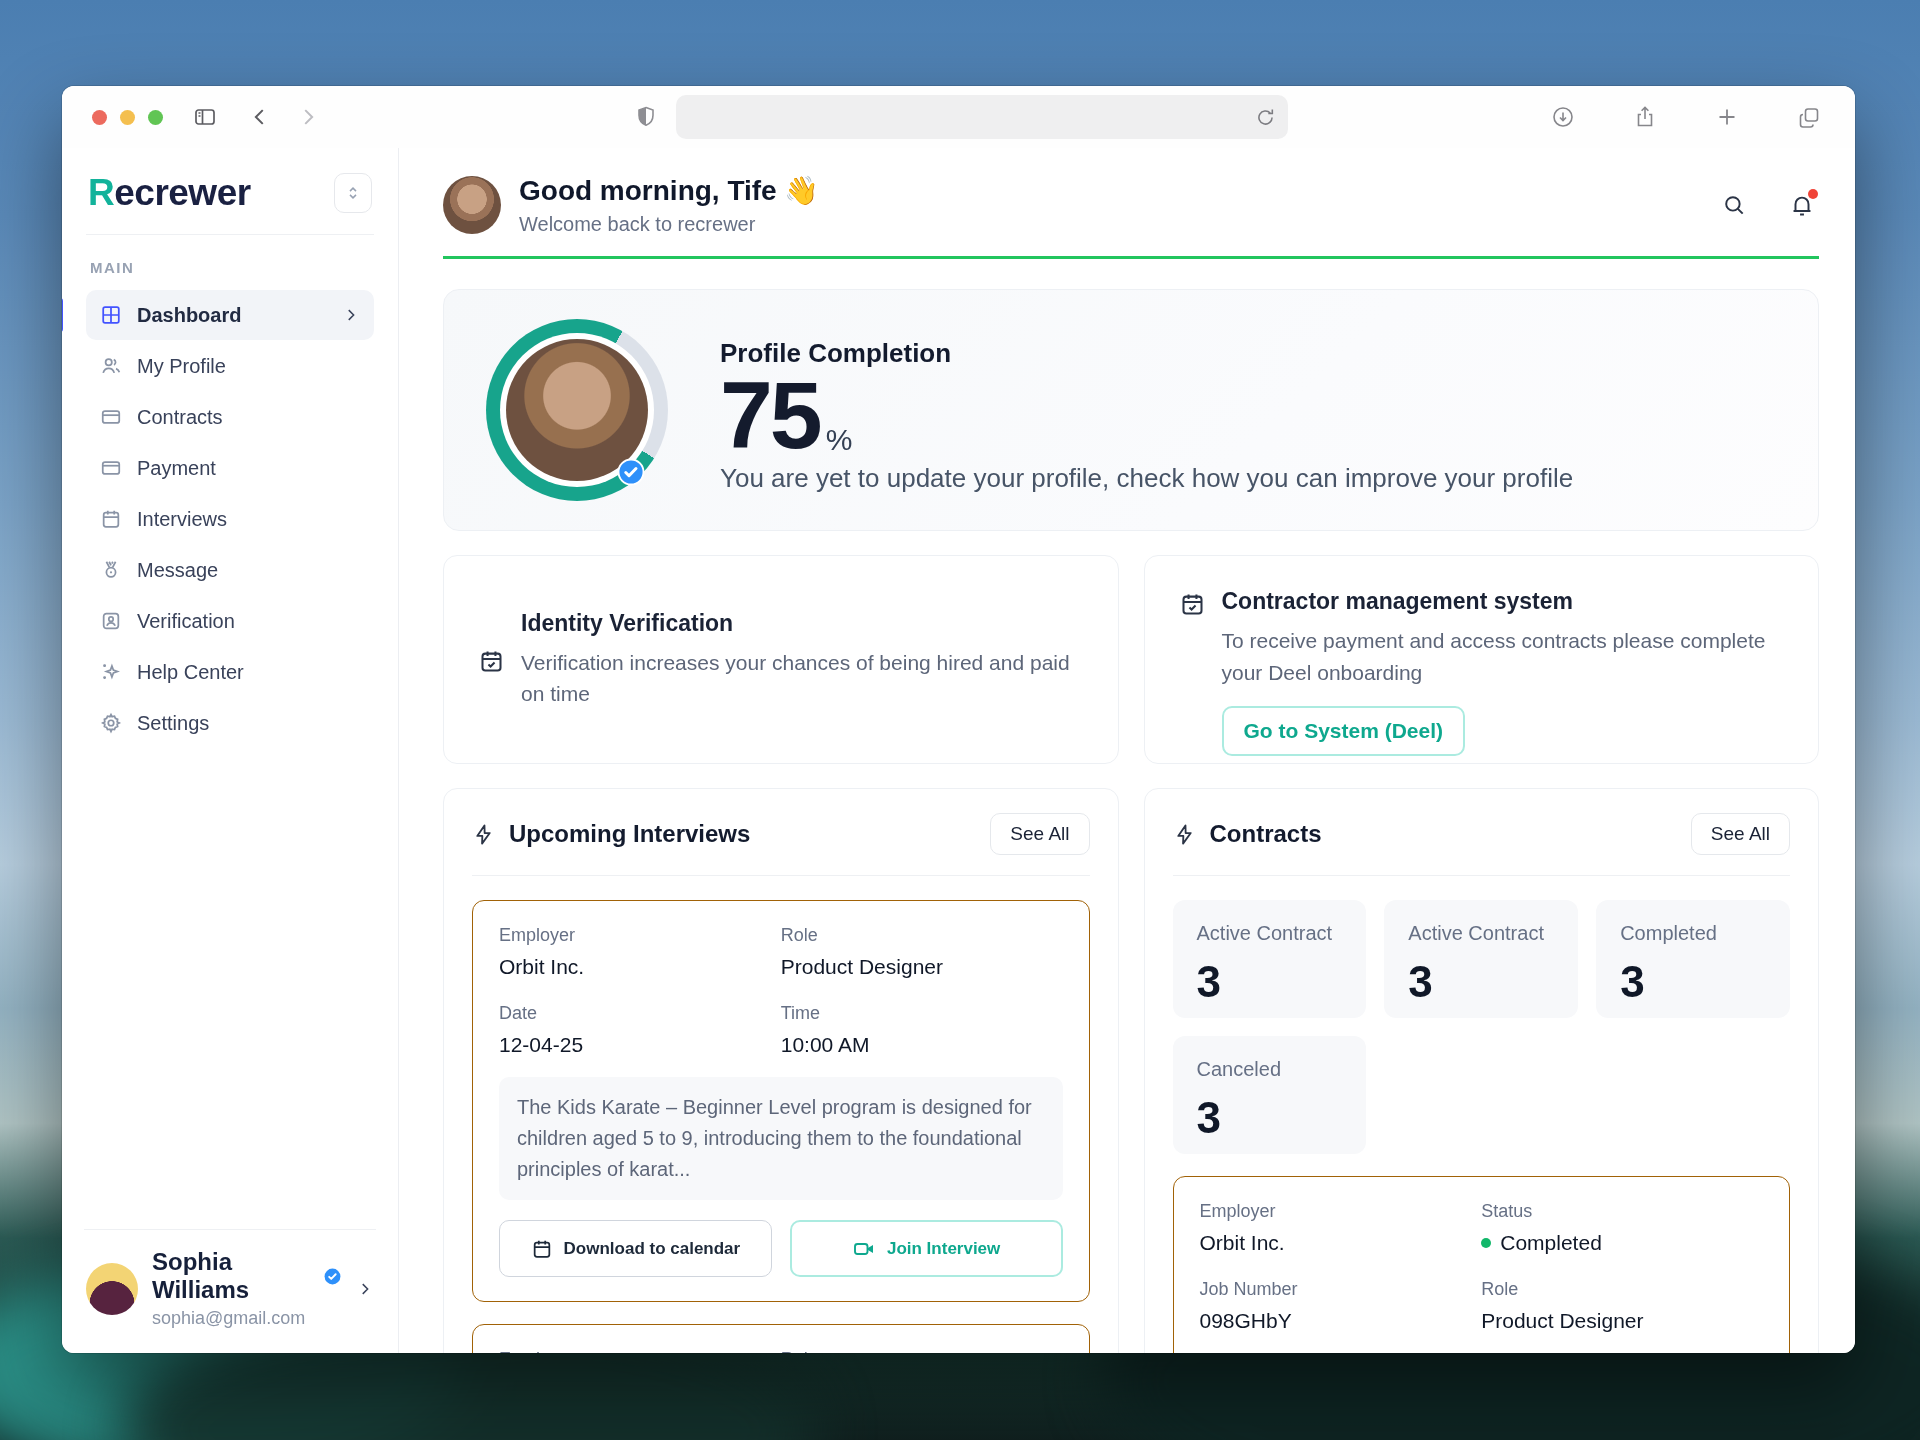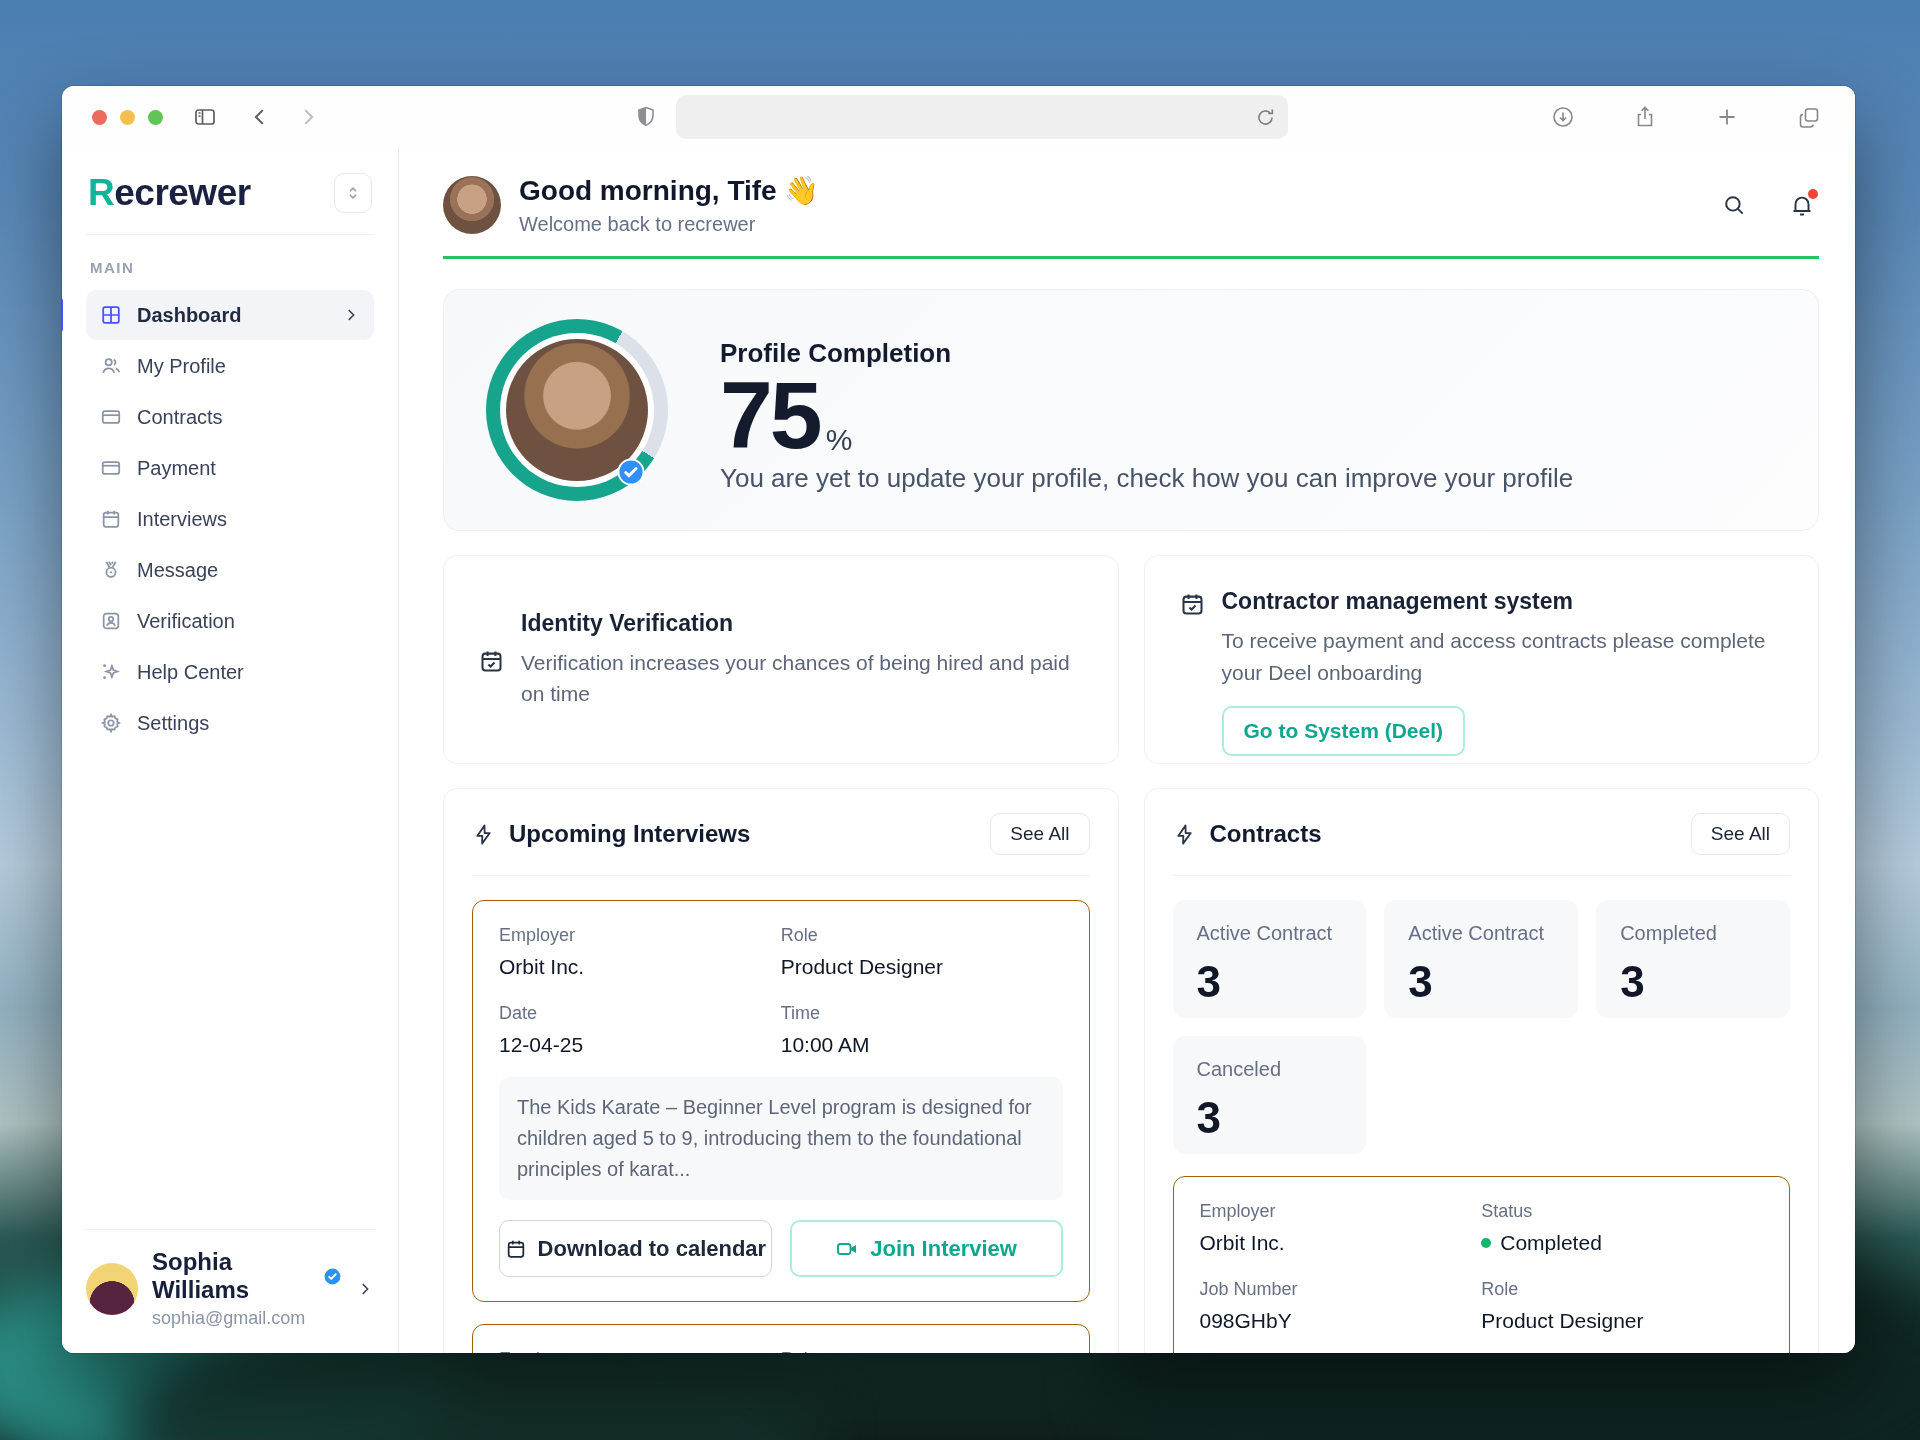--- a/index.html
+++ b/index.html
@@ -109,21 +109,21 @@
   .list-divider { height:1px; background:#EEF0F3; margin:20px 0 24px; }
 
   .entry-card { border:1px solid #a16207; border-radius:12px; padding:24px 26px; }
   .entry-card + .entry-card { margin-top:22px; }
   .field-grid { display:grid; grid-template-columns:1fr 1fr; row-gap:24px; }
   .f-label { font-size:18px; color:#667085; }
   .f-value { font-size:21px; color:#101828; font-weight:500; margin-top:9px; }
   .desc-box { margin-top:20px; background:#F7F8FA; border-radius:10px; padding:15px 18px; font-size:20px; color:#5D6679; line-height:1.55; }
   .entry-btns { margin-top:20px; display:grid; grid-template-columns:1fr 1fr; gap:18px; }
   .entry-btn { height:57px; border-radius:10px; display:flex; align-items:center; justify-content:center; gap:11px;
-    font-size:22px; font-weight:600; cursor:pointer; background:#fff; font-family:inherit;text-align:center; }
+    font-size:17px; font-weight:600; cursor:pointer; background:#fff; font-family:inherit;text-align:center; }
   .entry-btn.neutral { border:1px solid #D0D5DD; color:#1D2939; }
   .entry-btn.teal { border:2px solid #ABEBE0; color:#0EA88E; }
 
   .stats-grid { display:grid; grid-template-columns:1fr 1fr 1fr; gap:18px; }
   .stat-box { background:#F7F8FA; border-radius:12px; padding:22px 24px; height:118px; }
   .stat-label { font-size:20px; color:#667085; }
   .stat-value { font-size:44px; font-weight:600; color:#101828; margin-top:12px; }
   .contract-detail { margin-top:22px; }
   .status-val { display:flex; align-items:center; gap:9px; }
   .status-dot { width:10px; height:10px; border-radius:50%; background:#12B76A; }

